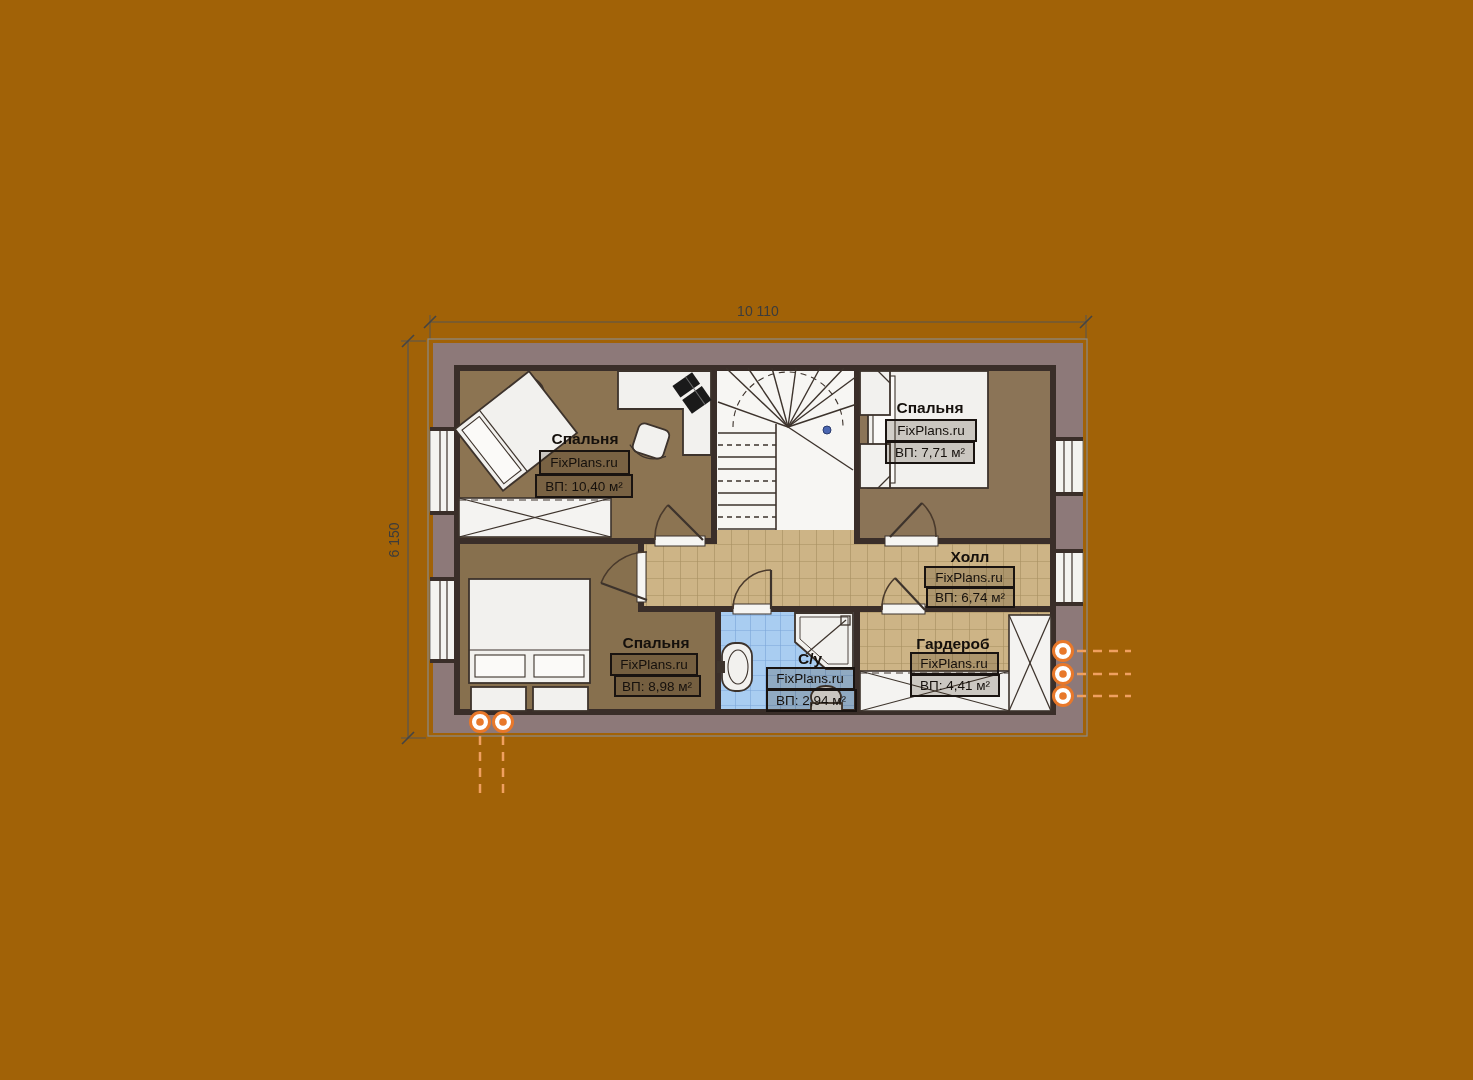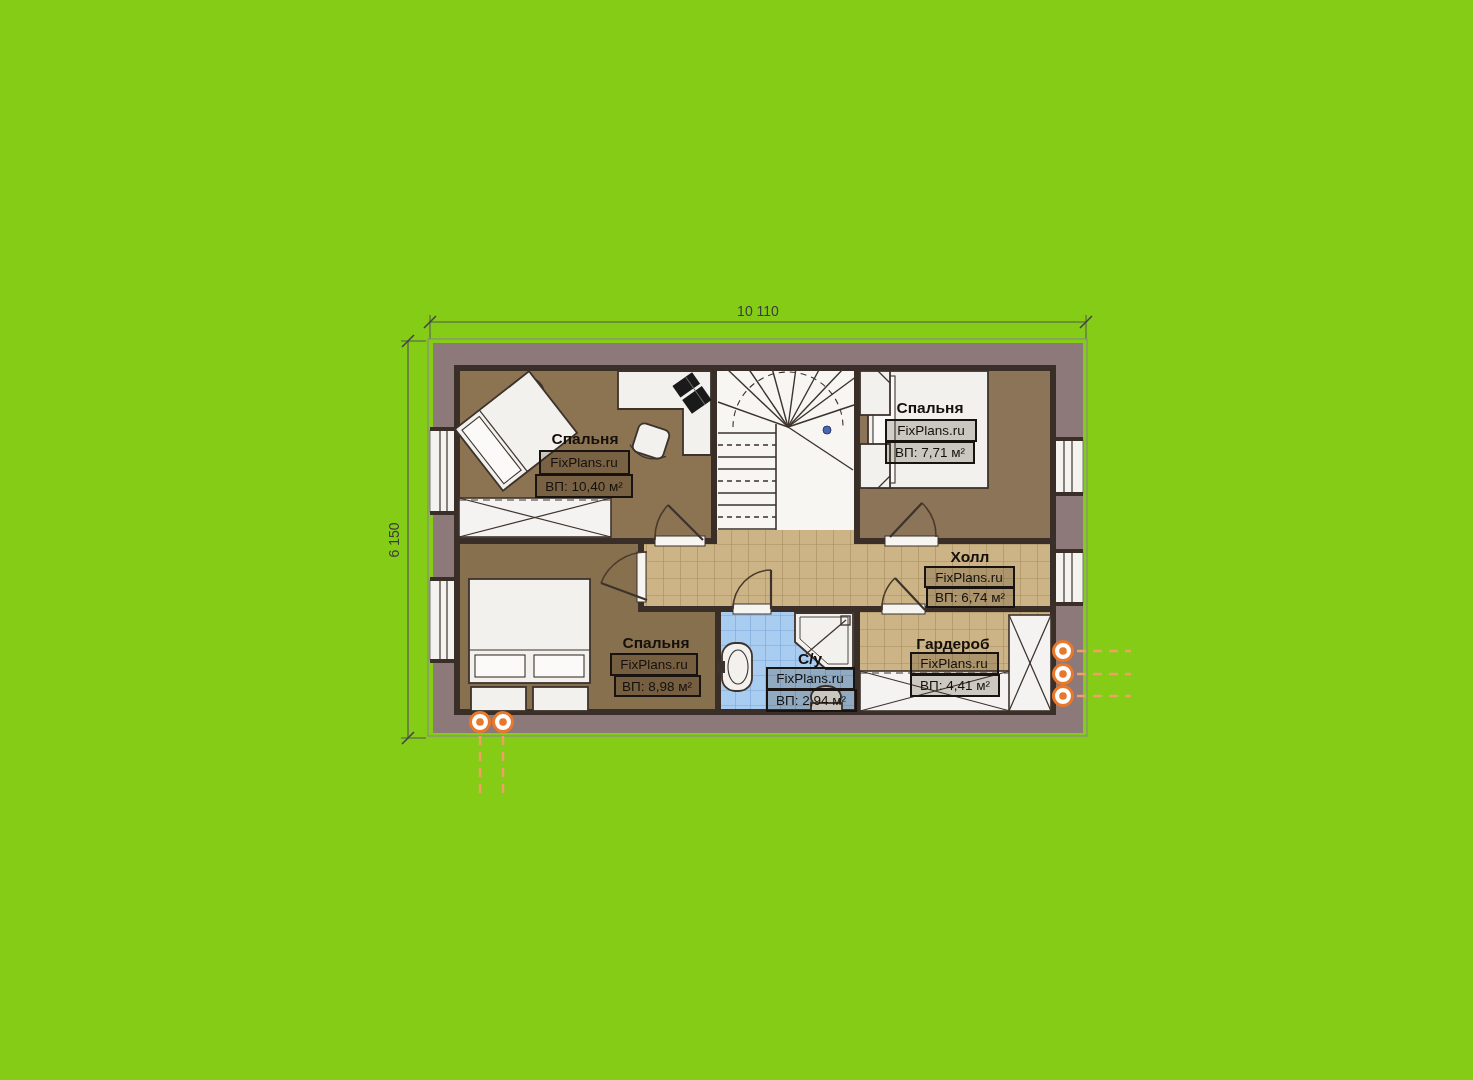--- a/index.html
+++ b/index.html
@@ -1,16 +1,16 @@
 <!DOCTYPE html>
 <html><head>
 <meta charset="utf-8">
 <style>
   html,body{margin:0;padding:0;background:#ffffff;}
-  .canvas{position:relative;width:1473px;height:1080px;background:#84cc16;overflow:hidden;
+  .canvas{position:relative;width:1473px;height:1080px;background:#a16207;overflow:hidden;
           font-family:"Liberation Sans",sans-serif;}
   svg{position:absolute;left:0;top:0;}
   .dim-text{font-size:14px;fill:#3c3c3c;font-family:"Liberation Sans",sans-serif;}
   .room-name{font-size:15.5px;font-weight:bold;fill:#15100c;font-family:"Liberation Sans",sans-serif;}
   .box-text{font-size:13.5px;fill:#15100c;font-family:"Liberation Sans",sans-serif;}
   .label-box{fill:rgba(45,30,12,0.20);stroke:#191310;stroke-width:2;}
   .wall{stroke:#3a2e29;stroke-width:6;fill:none;stroke-linecap:square;}
   .furn{fill:#f2f1ee;stroke:#3d332c;stroke-width:1.8;}
   .thin{stroke:#3d332c;stroke-width:1.2;fill:none;}
   .door{stroke:#4a3a2c;stroke-width:1.6;fill:none;}

